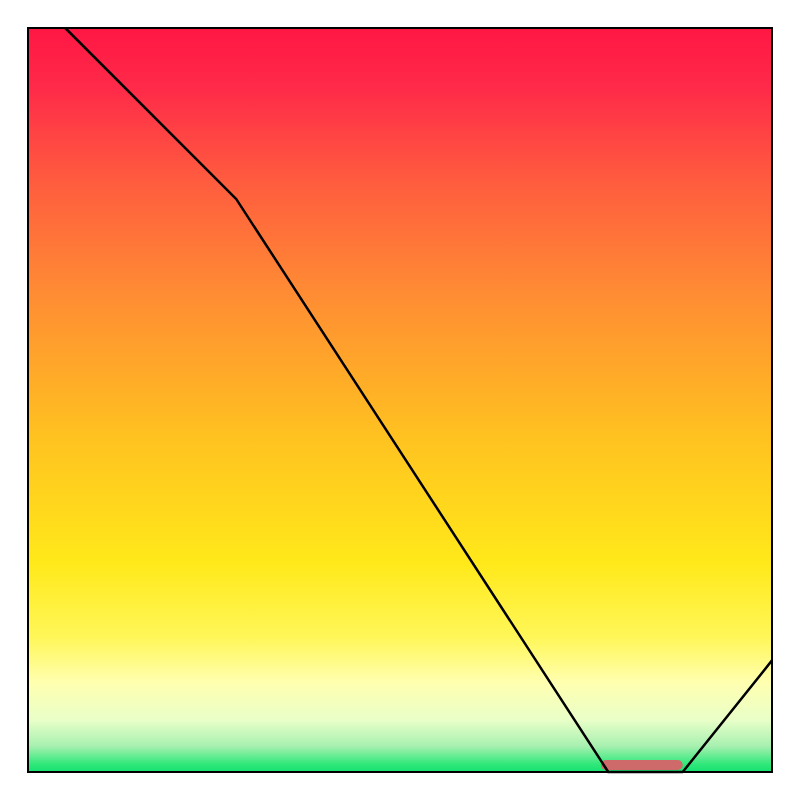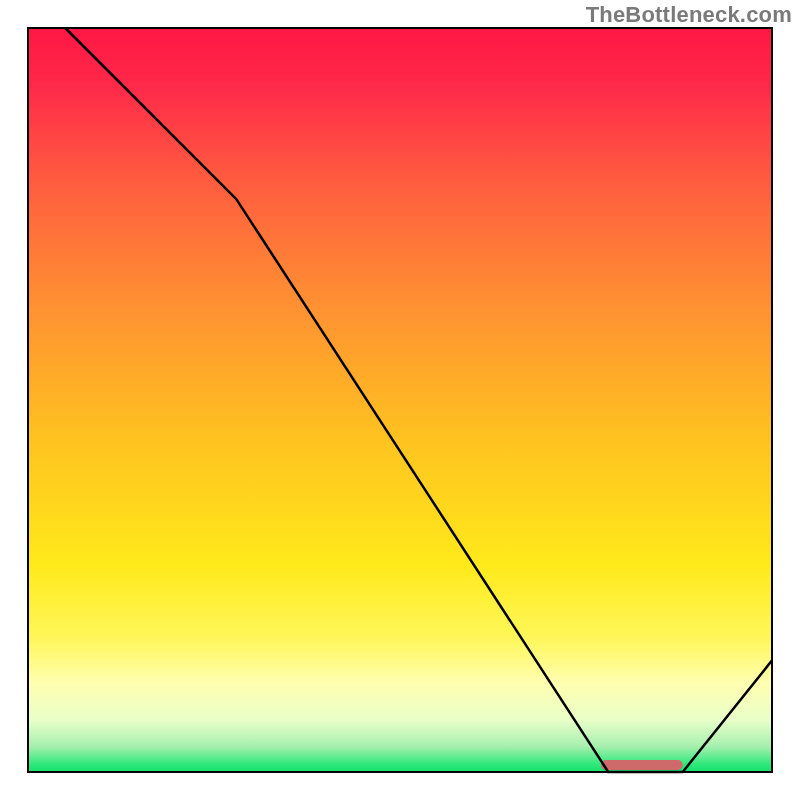--- a/index.html
+++ b/index.html
@@ -29,21 +29,20 @@
   svg {
     position: absolute;
     left: 0;
     top: 0;
   }
 </style>
 </head>
 <body>
 
 <div class="wrap">
-  <div class="watermark">TheBottleneck.com</div>
 
   <svg width="800" height="800" viewBox="0 0 800 800">
     <defs>
       <linearGradient id="bg-grad" x1="0" y1="0" x2="0" y2="1">
           <stop offset="0%" stop-color="#ff1744"></stop>
           <stop offset="8%" stop-color="#ff2a49"></stop>
           <stop offset="20%" stop-color="#ff5a3f"></stop>
           <stop offset="35%" stop-color="#ff8a34"></stop>
           <stop offset="55.00000000000001%" stop-color="#ffc220"></stop>
           <stop offset="72%" stop-color="#ffe91a"></stop>

